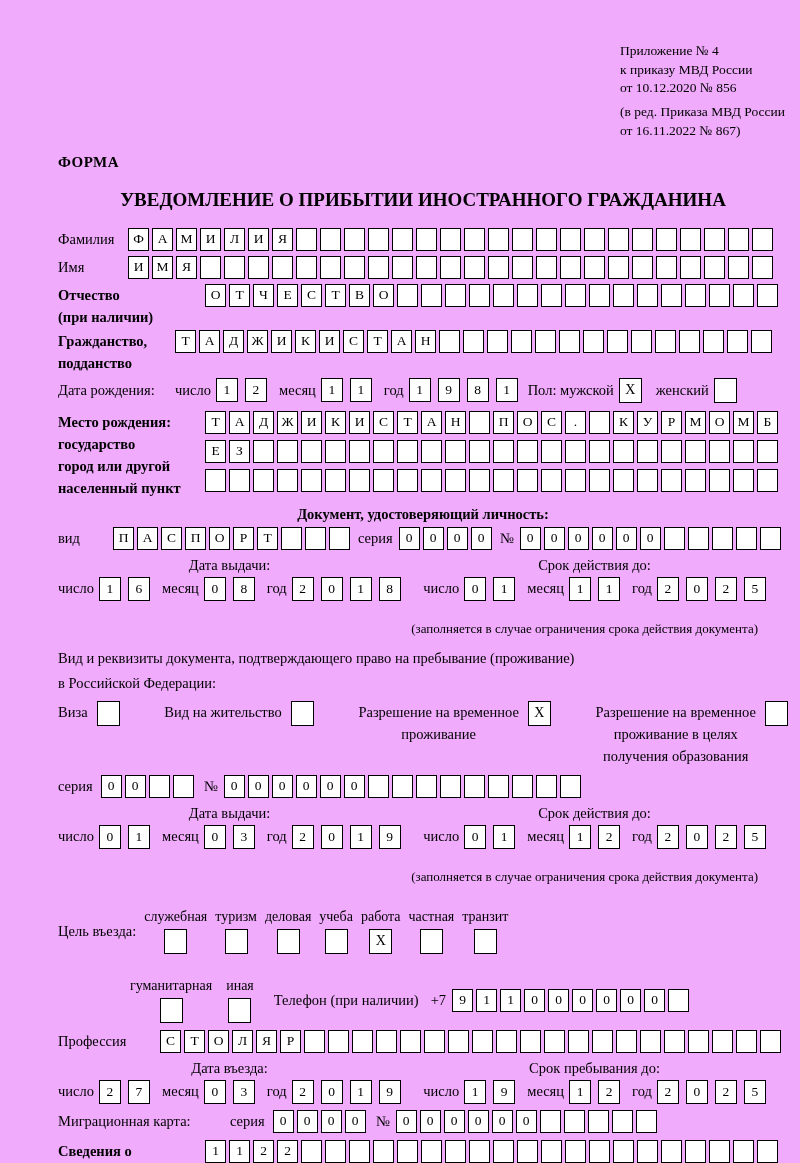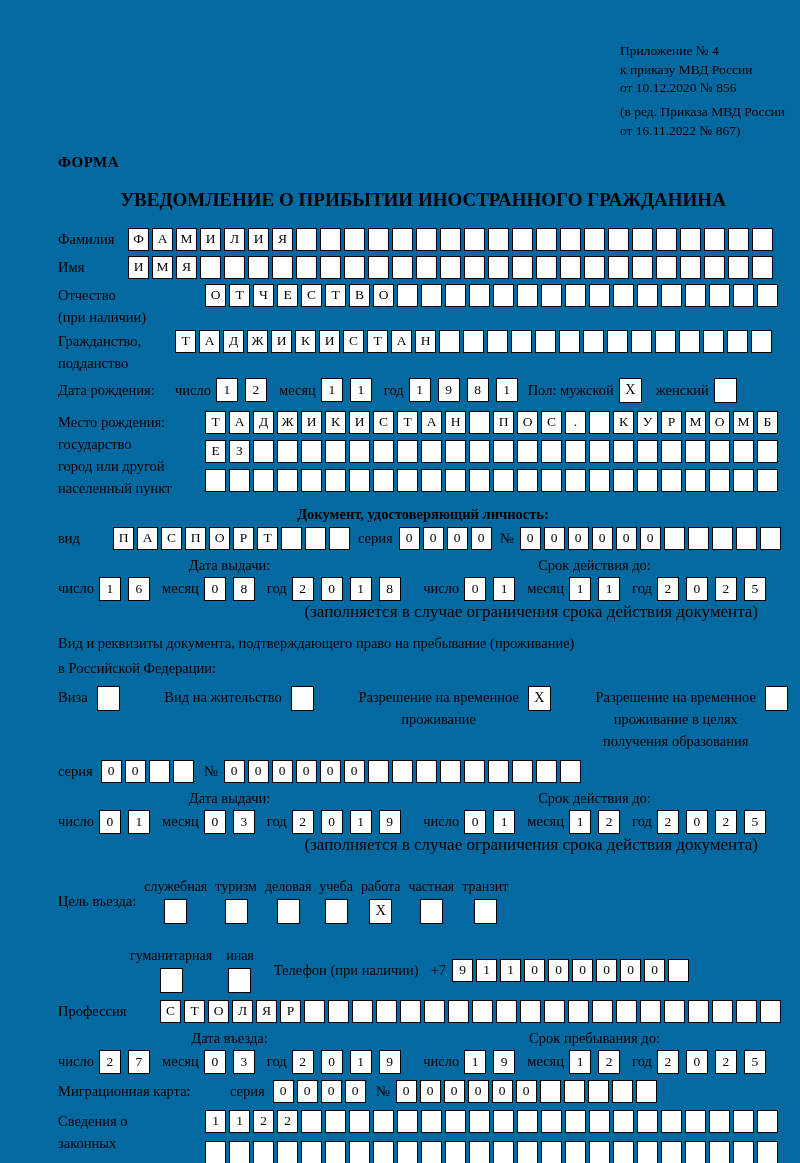--- a/index.html
+++ b/index.html
@@ -1,32 +1,32 @@
 <!DOCTYPE html>
 <html><head>
 <meta charset="utf-8">
 <style>
   html,body { margin:0; padding:0; background:#fff; }
   .page {
     position:relative; width:800px; height:1163px; box-sizing:border-box;
-    background:#0369a1; color:#000;
+    background:#f0abfc; color:#000;
     font-family:"Liberation Serif","DejaVu Serif",serif;
     padding:42px 12px 0 58px; overflow:hidden;
   }
   
   .annex { margin-left:562px; font-size:13.5px; line-height:1.38; }
   .annex-gap { height:5px; }
   .forma { text-align:left; padding-right:23px; margin-top:14px; font-weight:bold; font-size:15px; letter-spacing:.5px; }
   .title { text-align:center; font-weight:bold; font-size:19px; line-height:1.55; margin-top:14px; }
   .blank-line { display:inline-block; width:60px; border-bottom:2px solid #3a3a3a; height:13px; margin-left:10px; }
   .sec-title { text-align:center; font-weight:bold; font-size:14.6px; margin-top:23px; }
   
   .frow { display:flex; align-items:flex-start; margin-top:5px; }
   .flabel { font-size:14.5px; line-height:22px; flex-shrink:0; }
-  .flabel div { line-height:22px; }
+  .flabel div { line-height:22px;font-weight:bold; }
   .w70  { width:70px; }  .w117 { width:117px; } .w147 { width:147px; }
   .w102 { width:102px; } .w55  { width:55px; }
   .cells { display:flex; gap:3px; flex-wrap:nowrap; }
   .cell {
     box-sizing:border-box; width:21px; height:23px; flex-shrink:0;
     border:1.5px solid #000; display:flex; align-items:center; justify-content:center;
     font-size:13.5px; background:#fff;
   }
   .cb .cell { width:23px; height:25px; font-size:14px; }
   .dcells { display:flex; gap:7px; }
@@ -36,21 +36,21 @@
   .lbl { font-size:14.5px; white-space:nowrap; }
   
   .dpair { display:flex; margin-top:7px; }
   .dgroup-l { width:47%; }
   .dgroup-r { width:53%; }
   .dhead { text-align:center; font-size:14.5px; margin-bottom:3px; }
   .dline { display:flex; align-items:center; }
   .dgroup-r .dline { justify-content:center; }
   .dlbl { font-size:14.5px; margin:0 5px 0 12px; }
   .dlbl:first-child { margin-left:0; }
-  .note { text-align:right; font-size:17px; margin-top:1px; padding-right:30px; }
+  .note { text-align:right; font-size:13px; margin-top:20px; padding-right:30px; }
   
   .opt-row { display:flex; align-items:flex-start; justify-content:space-between; margin-top:6px; }
   .optgroup { display:flex; align-items:flex-start; gap:9px; }
   .optlabel { font-size:14.5px; line-height:22px; }
   .optlabel.center { text-align:center; }
   .purpose-row { display:flex; align-items:center; margin-top:24px; }
   .purpose-row .pair { display:flex; align-items:center; gap:4px; margin-left:8px;flex-direction:column; }
   .purpose-row .pair:first-of-type { margin-left:6px; }
   .plbl { font-size:14px; white-space:nowrap; }
   .indent72 { margin-left:72px; }

